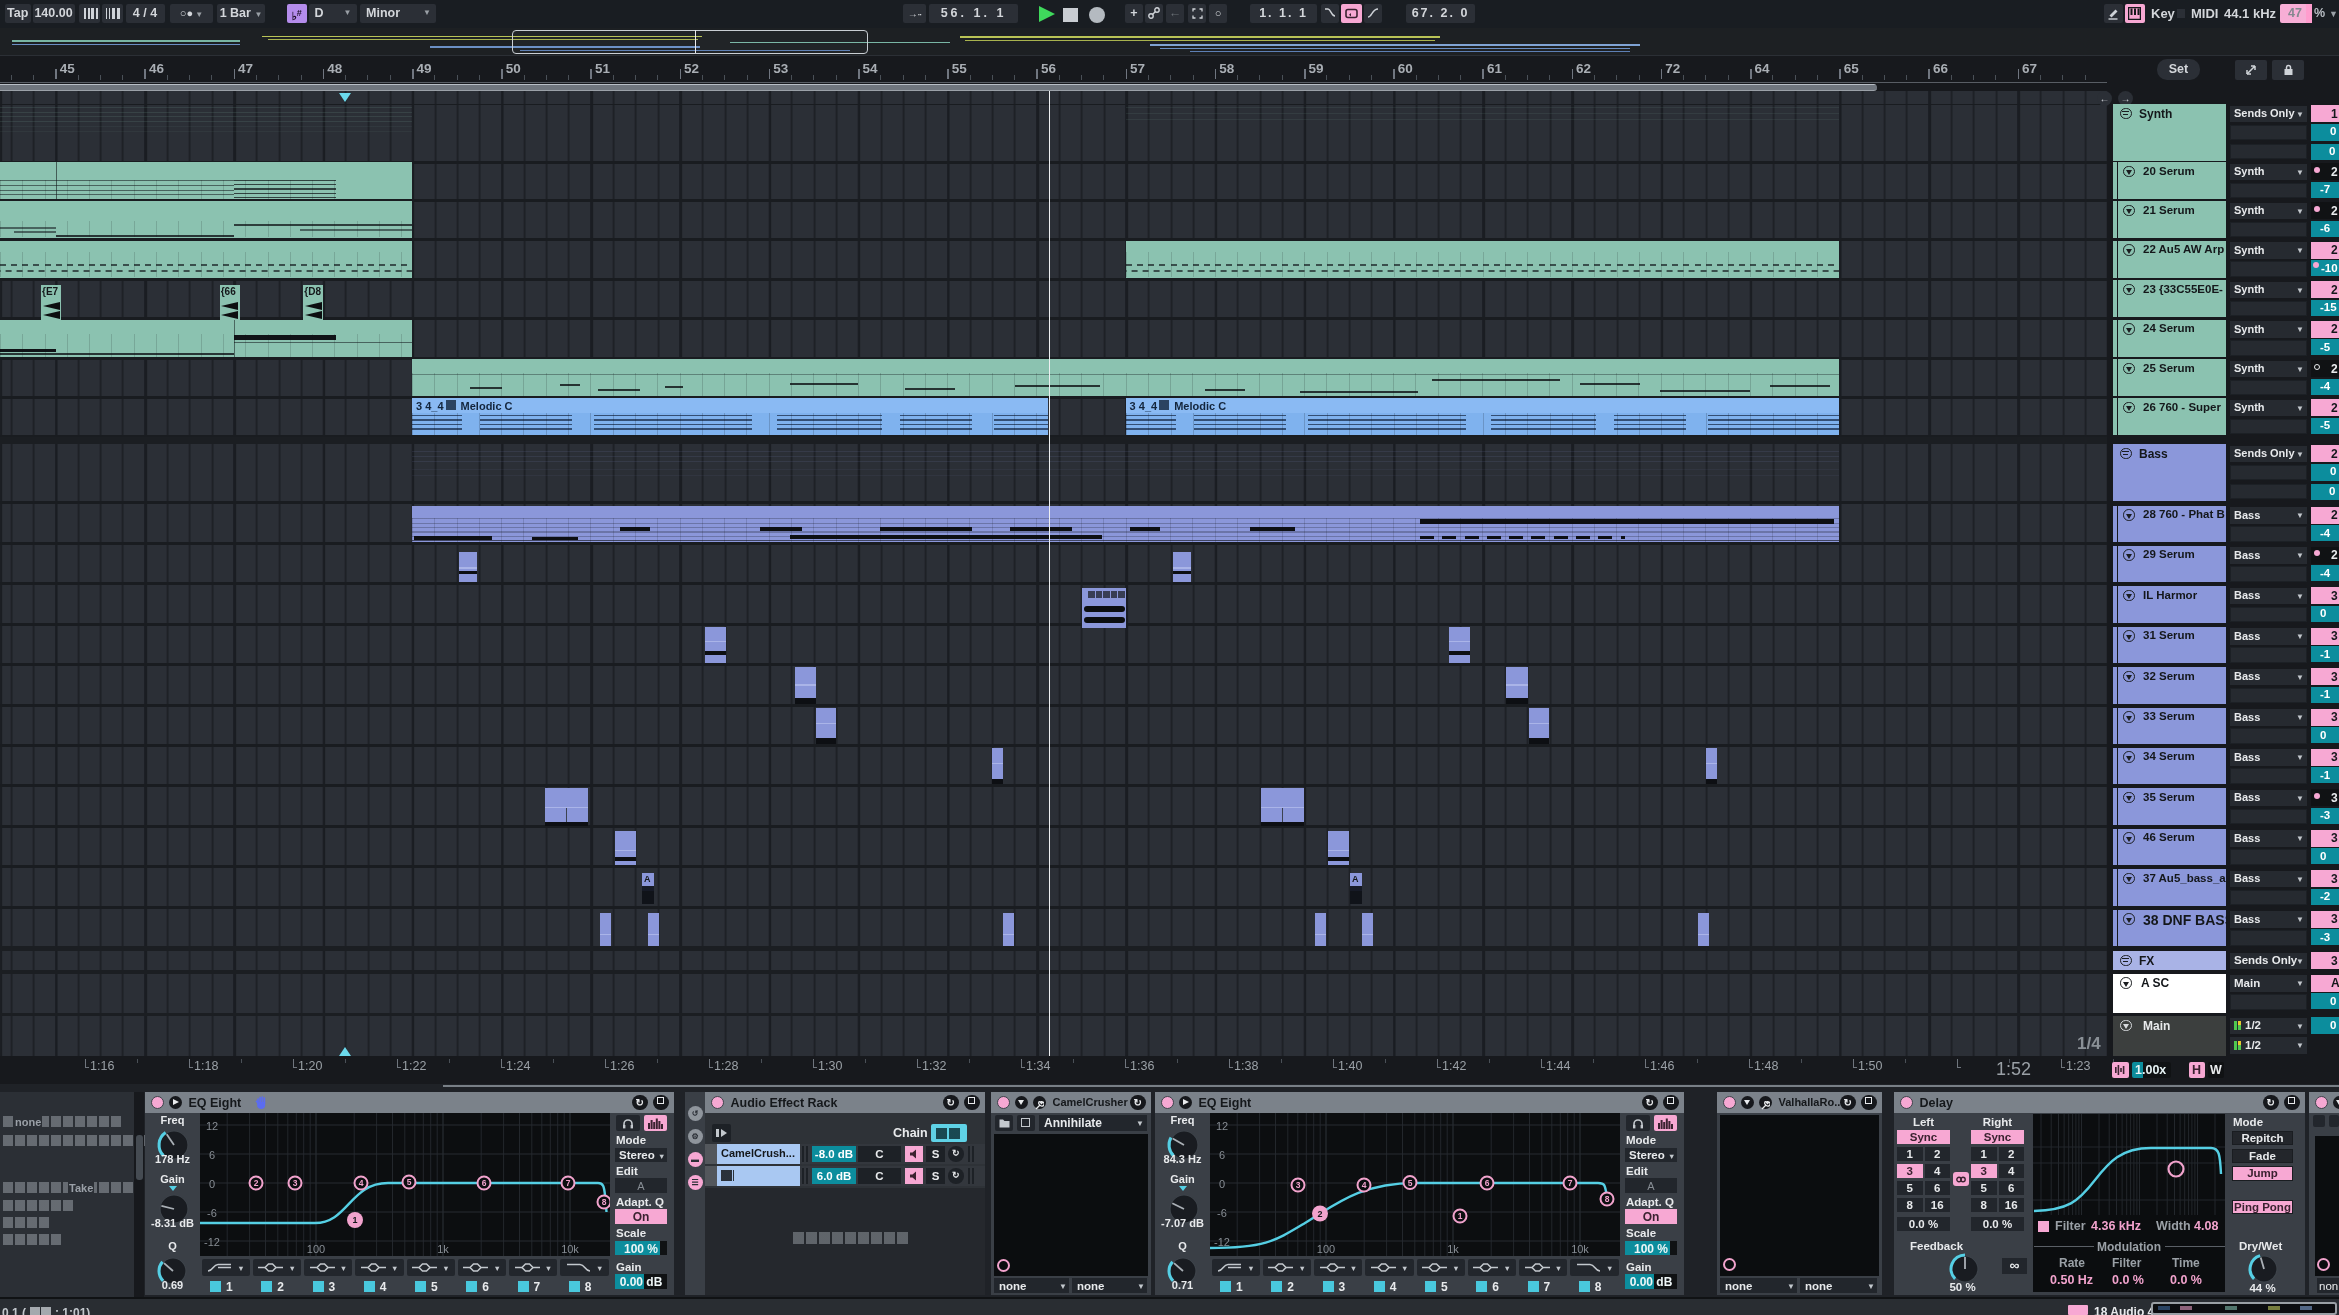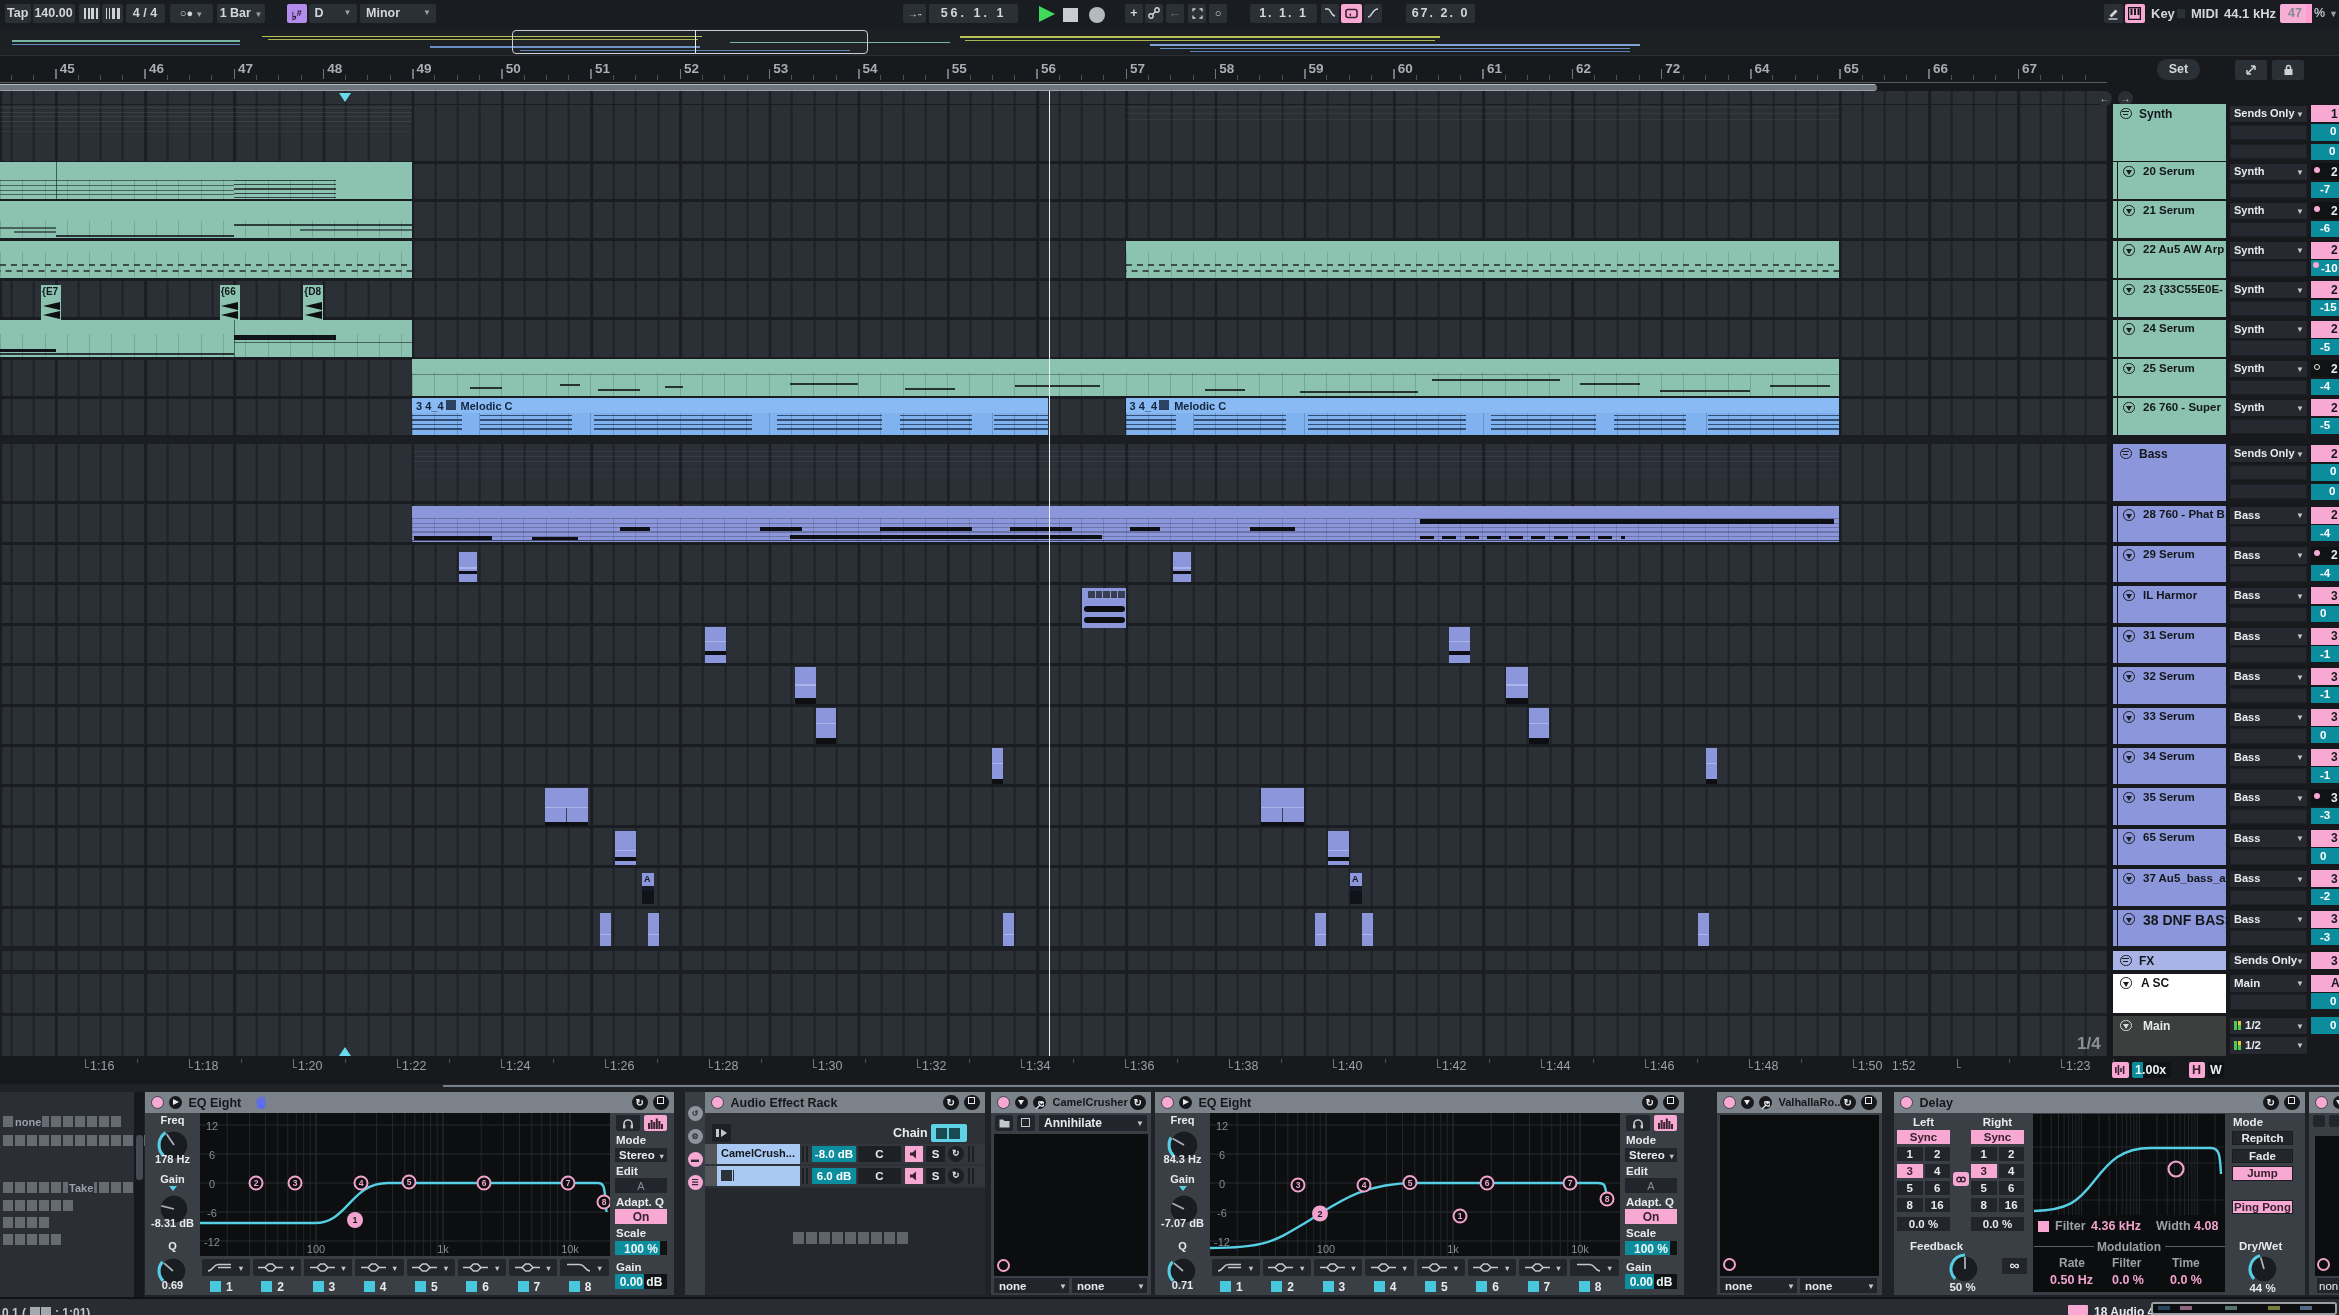--- a/index.html
+++ b/index.html
@@ -473,21 +473,21 @@
 <div style="position:absolute;left:1645px;top:1067px;width:4px;height:1px;background:#6f757d"></div>
 <div style="position:absolute;left:1697px;top:1059px;width:1px;height:4px;background:#4a5057"></div>
 <div style="position:absolute;left:1754px;top:1059px;color:#9aa0a6;font-size:12.5px">1:48</div>
 <div style="position:absolute;left:1749px;top:1059px;width:1px;height:9px;background:#6f757d"></div>
 <div style="position:absolute;left:1749px;top:1067px;width:4px;height:1px;background:#6f757d"></div>
 <div style="position:absolute;left:1801px;top:1059px;width:1px;height:4px;background:#4a5057"></div>
 <div style="position:absolute;left:1858px;top:1059px;color:#9aa0a6;font-size:12.5px">1:50</div>
 <div style="position:absolute;left:1853px;top:1059px;width:1px;height:9px;background:#6f757d"></div>
 <div style="position:absolute;left:1853px;top:1067px;width:4px;height:1px;background:#6f757d"></div>
 <div style="position:absolute;left:1905px;top:1059px;width:1px;height:4px;background:#4a5057"></div>
-<div style="position:absolute;left:1892px;top:1059px;color:#9aa0a6;font-size:12px">1:52</div>
+<div style="position:absolute;left:1996px;top:1059px;color:#9aa0a6;font-size:18px">1:52</div>
 <div style="position:absolute;left:1957px;top:1059px;width:1px;height:9px;background:#6f757d"></div>
 <div style="position:absolute;left:1957px;top:1067px;width:4px;height:1px;background:#6f757d"></div>
 <div style="position:absolute;left:2009px;top:1059px;width:1px;height:4px;background:#4a5057"></div>
 <div style="position:absolute;left:2066px;top:1059px;color:#9aa0a6;font-size:12.5px">1:23</div>
 <div style="position:absolute;left:2061px;top:1059px;width:1px;height:9px;background:#6f757d"></div>
 <div style="position:absolute;left:2061px;top:1067px;width:4px;height:1px;background:#6f757d"></div>
 <div style="position:absolute;left:2113px;top:1059px;width:1px;height:4px;background:#4a5057"></div>
 <div style="position:absolute;left:2108px;top:56px;width:231px;height:1000px;background:#17191d"></div>
 <div class="b" style="left:2157px;top:59px;width:43px;height:21px;border-radius:10px;line-height:21px">Set</div>
 <div class="b" style="left:2235px;top:60px;width:32px;height:20px;line-height:20px"><svg width="12" height="12" viewBox="0 0 12 12" style="margin-top:4px">
@@ -748,21 +748,21 @@
 <div style="position:absolute;left:2311px;top:789.3px;width:28px;height:17px;background:#101214"></div>
 <div style="position:absolute;left:2314px;top:792.8px;width:6px;height:6px;background:#f7a8d3;border-radius:50%"></div>
 <div style="position:absolute;left:2331px;top:790.8px;color:#e8eaec;font-weight:bold;font-size:12px">3</div>
 <div style="position:absolute;left:2311px;top:807.8px;width:28px;height:16px;background:#0c8d9d"></div>
 <div style="position:absolute;left:2320px;top:809.3px;color:#fff;font-weight:bold;font-size:11.5px">-3</div>
 <div style="position:absolute;left:2113px;top:828.7px;width:3.5px;height:36.5px;background:#8b97da"></div>
 <div style="position:absolute;left:2117.5px;top:828.7px;width:108.5px;height:36.5px;background:#8b97da"></div>
 <div style="position:absolute;left:2123px;top:832.2px;width:11.5px;height:11.5px;border:1.3px solid #1a1d20;border-radius:50%">
     <div style="width:0;height:0;border-left:3.5px solid transparent;border-right:3.5px solid transparent;border-top:5px solid #1a1d20;margin:3.5px auto 0"></div>
   </div>
-<div style="position:absolute;left:2143px;top:831.2px;color:#14171a;font-weight:bold;font-size:11.5px;width:84px;overflow:hidden;white-space:nowrap">65 Serum</div>
+<div style="position:absolute;left:2143px;top:831.2px;color:#14171a;font-weight:bold;font-size:11.5px;width:84px;overflow:hidden;white-space:nowrap">46 Serum</div>
 <div style="position:absolute;left:2230px;top:830.2px;width:76.5px;height:16.5px;background:#262a30"></div>
 <div style="position:absolute;left:2234px;top:831.7px;color:#e8eaec;font-weight:bold;font-size:11px">Bass</div>
 <div style="position:absolute;left:2296px;top:834.2px;color:#c3c8cd;font-size:8px">▼</div>
 <div style="position:absolute;left:2230px;top:849.2px;width:76.5px;height:15.5px;background:#262a30;border:1px solid #1c2025"></div>
 <div style="position:absolute;left:2311px;top:829.7px;width:28px;height:17px;background:#f7a8d3"></div>
 <div style="position:absolute;left:2331px;top:831.2px;color:#14171a;font-weight:bold;font-size:12px">3</div>
 <div style="position:absolute;left:2311px;top:848.2px;width:28px;height:16px;background:#0c8d9d"></div>
 <div style="position:absolute;left:2320px;top:849.7px;color:#fff;font-weight:bold;font-size:11.5px">0</div>
 <div style="position:absolute;left:2113px;top:869.1px;width:3.5px;height:36.5px;background:#8b97da"></div>
 <div style="position:absolute;left:2117.5px;top:869.1px;width:108.5px;height:36.5px;background:#8b97da"></div>

